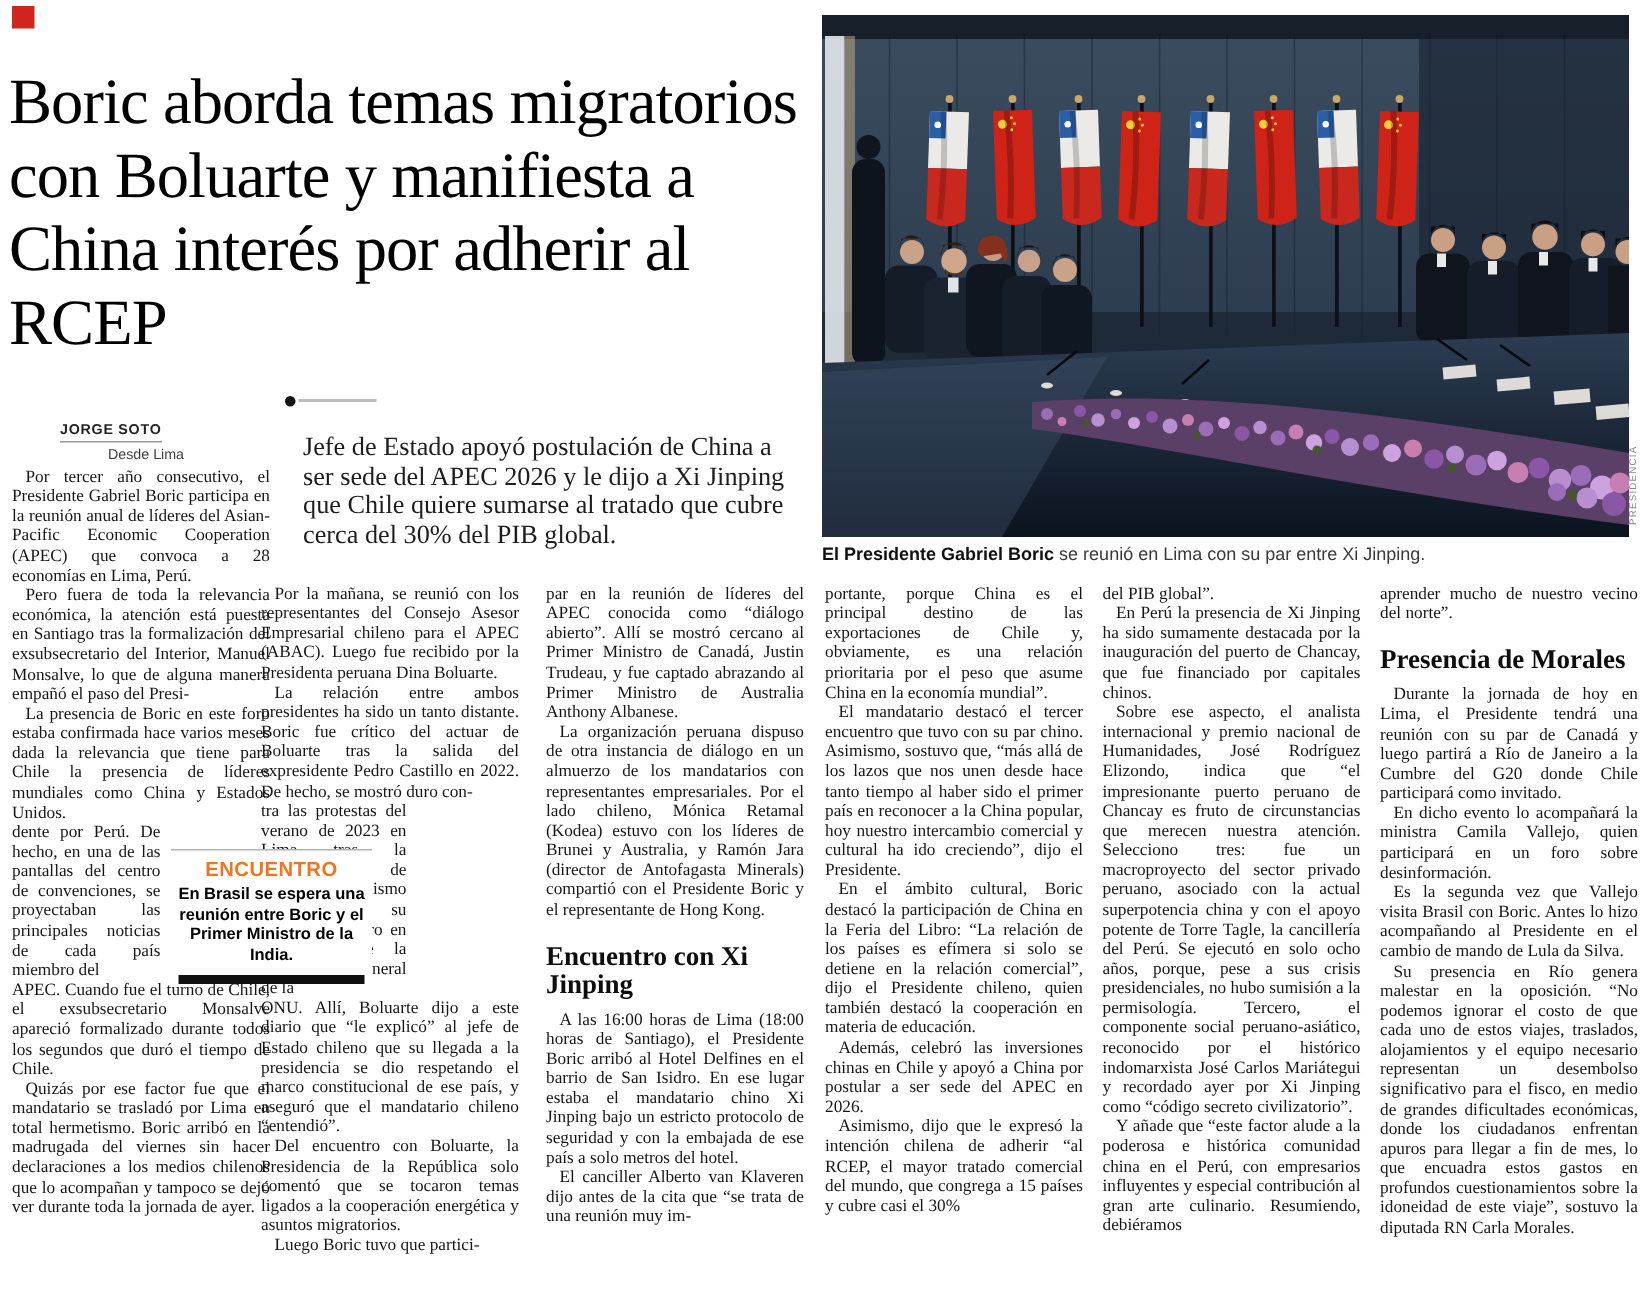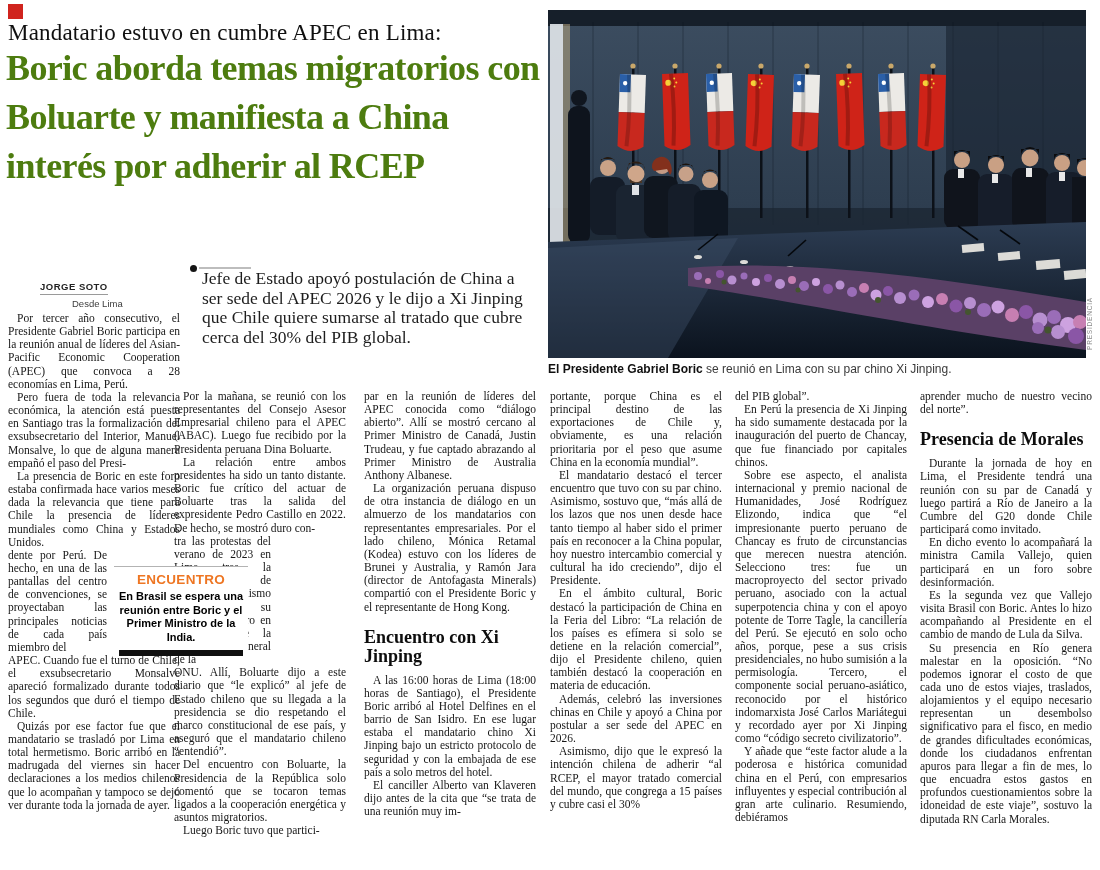--- a/index.html
+++ b/index.html
@@ -1,33 +1,33 @@
 <!DOCTYPE html>
 <html lang="es"><head>
 <meta charset="utf-8">
 <style>
   html,body{margin:0;padding:0;background:#ffffff;}
   .page{position:relative;width:1100px;height:870px;background:#ffffff;overflow:hidden;
         font-family:"Liberation Serif",serif;color:#141414;}
   .marker{position:absolute;left:8px;top:4px;width:15px;height:15px;background:#d0241e;}
   .kicker{position:absolute;left:8px;top:20px;font-size:23px;line-height:26px;color:#101010;
           letter-spacing:.2px;white-space:nowrap;}
-  .headline{position:absolute;left:6px;top:44px;width:542px;margin:0;font-weight:700;
-            font-size:36px;line-height:49px;letter-spacing:-.6px;color:#4d7c0f;}
+  .headline{position:absolute;left:6px;top:44px;width:542px;margin:0;font-weight:400;
+            font-size:43px;line-height:49px;letter-spacing:-.6px;color:#000000;}
   .byline{position:absolute;left:20px;top:276px;font-family:Liberation Sans, sans-serif;margin-left:20px;}
   .byline .author{display:inline-block;font-size:9.5px;font-weight:700;letter-spacing:.5px;
                   color:#222;border-bottom:1px solid #9a9a9a;padding-bottom:2px;}
   .byline .place{font-size:9.5px;color:#3c3c3c;margin-top:3px;padding-left:32px;}
   .deck{position:absolute;left:186px;top:258px;width:338px;}
   .deck-rule{height:11px;}
   .deck-dot{display:inline-block;width:7px;height:7px;border-radius:50%;background:#141414;
             vertical-align:middle;margin-left:4px;}
   .deck-line{display:inline-block;width:52px;height:2px;background:#bdbdbd;vertical-align:middle;
              margin-left:2px;}
-  .deck-text{font-size:17.5px;line-height:19.6px;color:#1d1d1d;padding-left:16px;margin-top:0;}
+  .deck-text{font-size:17.5px;line-height:19.6px;color:#1d1d1d;padding-left:16px;margin-top:19px;}
   .col{position:absolute;top:390px;width:172px;font-size:11.5px;line-height:13.15px;
        text-align:justify;color:#161616;hyphens:auto;-webkit-hyphens:auto;}
   .col p{margin:0;}
   .col p.ind{text-indent:9px;}
   #col1{left:8px;top:312px;}
   #col2{left:174px;}
   #col3{left:364px;}
   #col4{left:550px;}
   #col5{left:735px;}
   #col6{left:920px;}
@@ -49,21 +49,20 @@
   .credit{position:absolute;left:1057px;top:320px;width:64px;transform:rotate(-90deg);
           font-family:"Liberation Sans",sans-serif;font-size:6.5px;letter-spacing:.8px;color:#8a8a8a;
           text-align:center;}
 </style>
 </head>
 <body>
 
 <div class="page">
 
   <div class="marker"></div>
-  <div class="kicker">Mandatario estuvo en cumbre APEC en Lima:</div>
   <h1 class="headline">Boric aborda temas migratorios con Boluarte y manifiesta a China interés por adherir al RCEP</h1>
 
   <div class="byline">
     <div class="author">JORGE SOTO</div>
     <div class="place">Desde Lima</div>
   </div>
 
   <div class="deck">
     <div class="deck-rule"><span class="deck-dot"></span><span class="deck-line"></span></div>
     <div class="deck-text">Jefe de Estado apoyó postulación de China a ser sede del APEC 2026 y le dijo a Xi Jinping que Chile quiere sumarse al tratado que cubre cerca del 30% del PIB global.</div>
@@ -296,21 +295,21 @@
           <circle cx="490" cy="318" r="6" fill="#9a6db8"></circle>
         <circle cx="176" cy="272" r="2.5" fill="#44552f"></circle>
           <circle cx="250" cy="280" r="2.5" fill="#44552f"></circle>
         <circle cx="330" cy="290" r="3" fill="#44552f"></circle>
           <circle cx="420" cy="302" r="3" fill="#44552f"></circle>
         <circle cx="500" cy="320" r="3.5" fill="#44552f"></circle>
       </g>
     </svg>
   </figure>
   <div class="credit">PRESIDENCIA</div>
-  <div class="caption"><b>El Presidente Gabriel Boric</b><span> se reunió en Lima con su par chino Xi Jinping.</span></div>
+  <div class="caption"><b>El Presidente Gabriel Boric</b><span> se reunió en Lima con su par entre Xi Jinping.</span></div>
 
   <div id="col1" class="col">
     <p class="ind">Por tercer año consecutivo, el Presidente Gabriel Boric participa en la reunión anual de líderes del Asian-Pacific Economic Cooperation (APEC) que convoca a 28 economías en Lima, Perú.</p>
     <p class="ind">Pero fuera de toda la relevancia económica, la atención está puesta en Santiago tras la formalización del exsubsecretario del Interior, Manuel Monsalve, lo que de alguna manera empañó el paso del Presi-</p>
     <p class="ind">La presencia de Boric en este foro estaba confirmada hace varios meses dada la relevancia que tiene para Chile la presencia de líderes mundiales como China y Estados Unidos.</p>
     <p class="narrow-l">dente por Perú. De hecho, en una de las pantallas del centro de convenciones, se proyectaban las principales noticias de cada país miembro del</p>
     <p>APEC. Cuando fue el turno de Chile, el exsubsecretario Monsalve apareció formalizado durante todos los segundos que duró el tiempo de Chile.</p>
     <p class="ind">Quizás por ese factor fue que el mandatario se trasladó por Lima en total hermetismo. Boric arribó en la madrugada del viernes sin hacer declaraciones a los medios chilenos que lo acompañan y tampoco se dejó ver durante toda la jornada de ayer.</p>
   </div>
 

